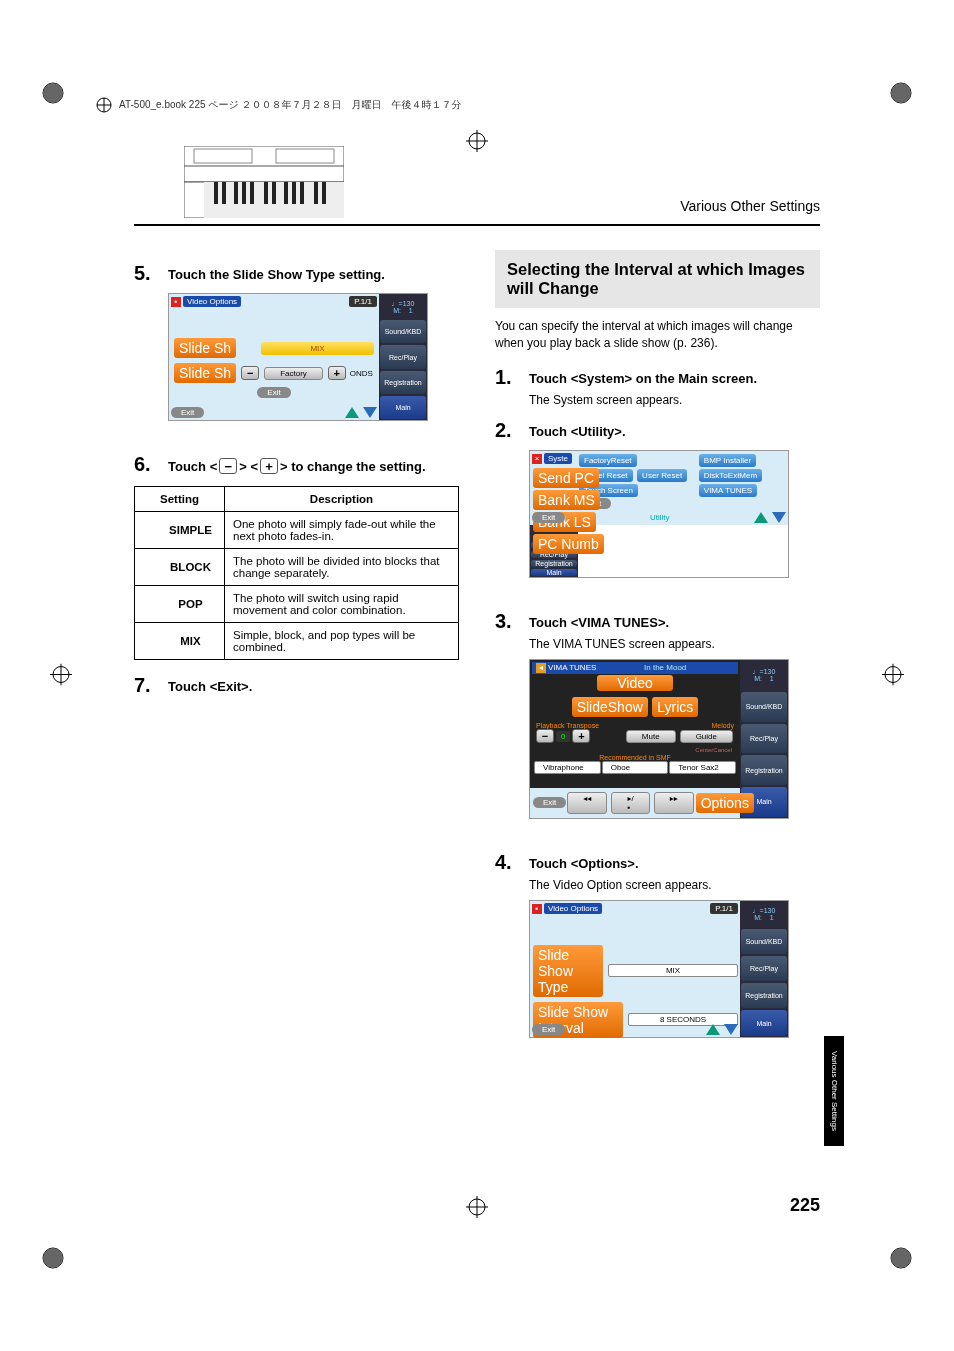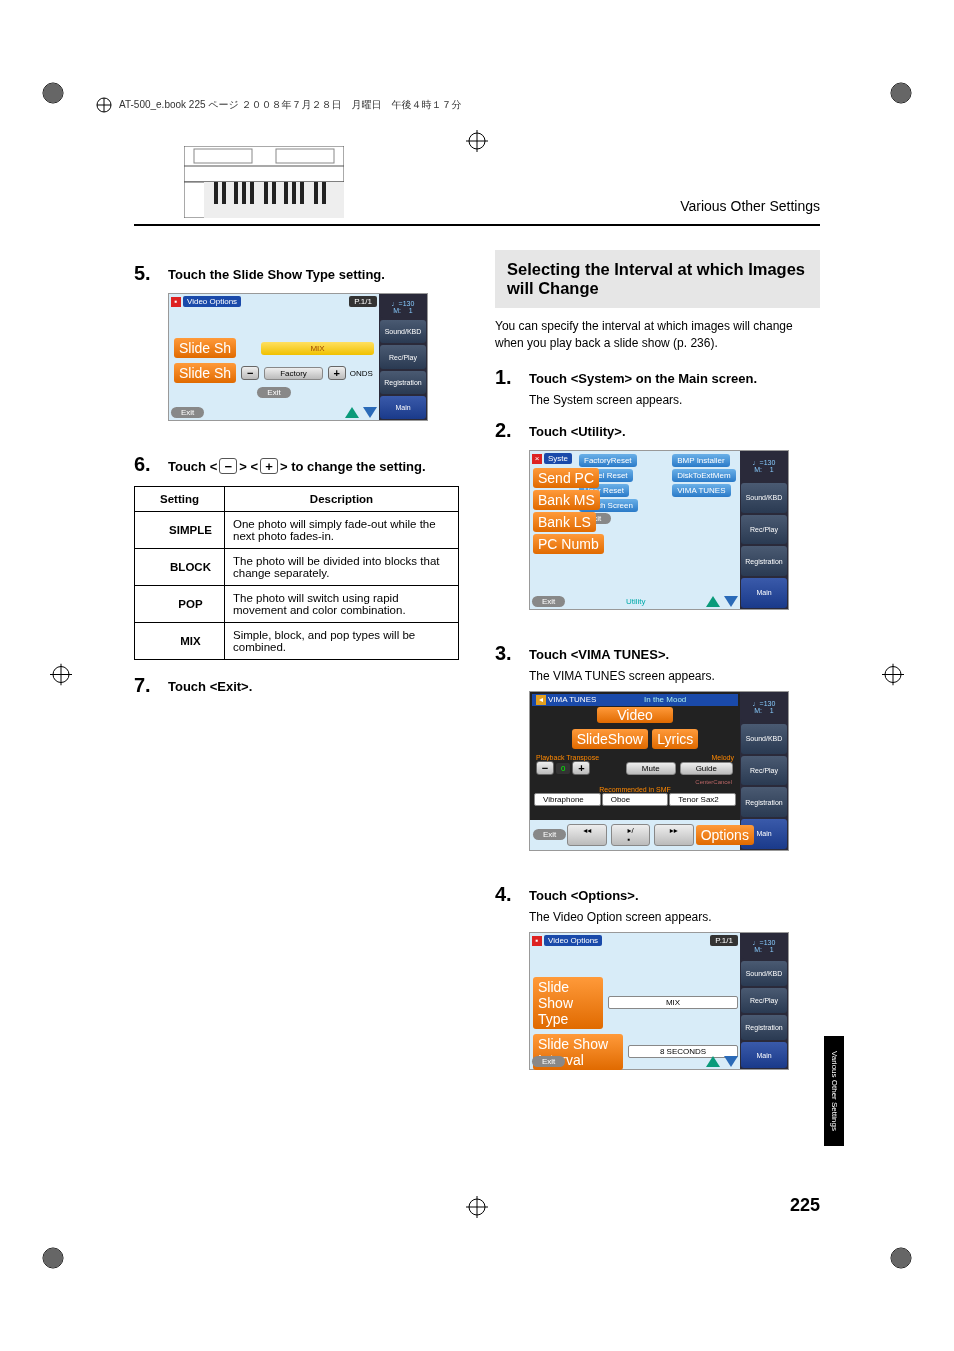--- a/index.html
+++ b/index.html
@@ -309,21 +309,21 @@
           <div class="step-text">Touch &lt;System&gt; on the Main screen.</div>
         </div>
       <div class="step-sub">The System screen appears.</div>
 
       <div class="step">
           <div class="step-num">2.</div>
           <div class="step-text">Touch &lt;Utility&gt;.</div>
         </div>
 
       <div class="screenshot">
-        <div class="ui-panel" style="width:260px; height:160px;">
+        <div class="ui-panel" style="width:260px; height:128px;flex-direction:column;">
           <div class="ui-main">
             <div><span class="ui-close">×</span><span class="ui-title">Syste</span></div>
             <div style="display:flex; gap:8px; position:absolute; top:2px; left:48px;">
               <div>
                 <div class="blue-btn">FactoryReset</div>
                 <div class="blue-btn">Panel Reset</div>
                 <div class="blue-btn">User Reset</div>
                 <div class="blue-btn">Touch Screen</div>
                 <div style="text-align:left;"><span class="ui-exit">Exit</span></div>
               </div>

